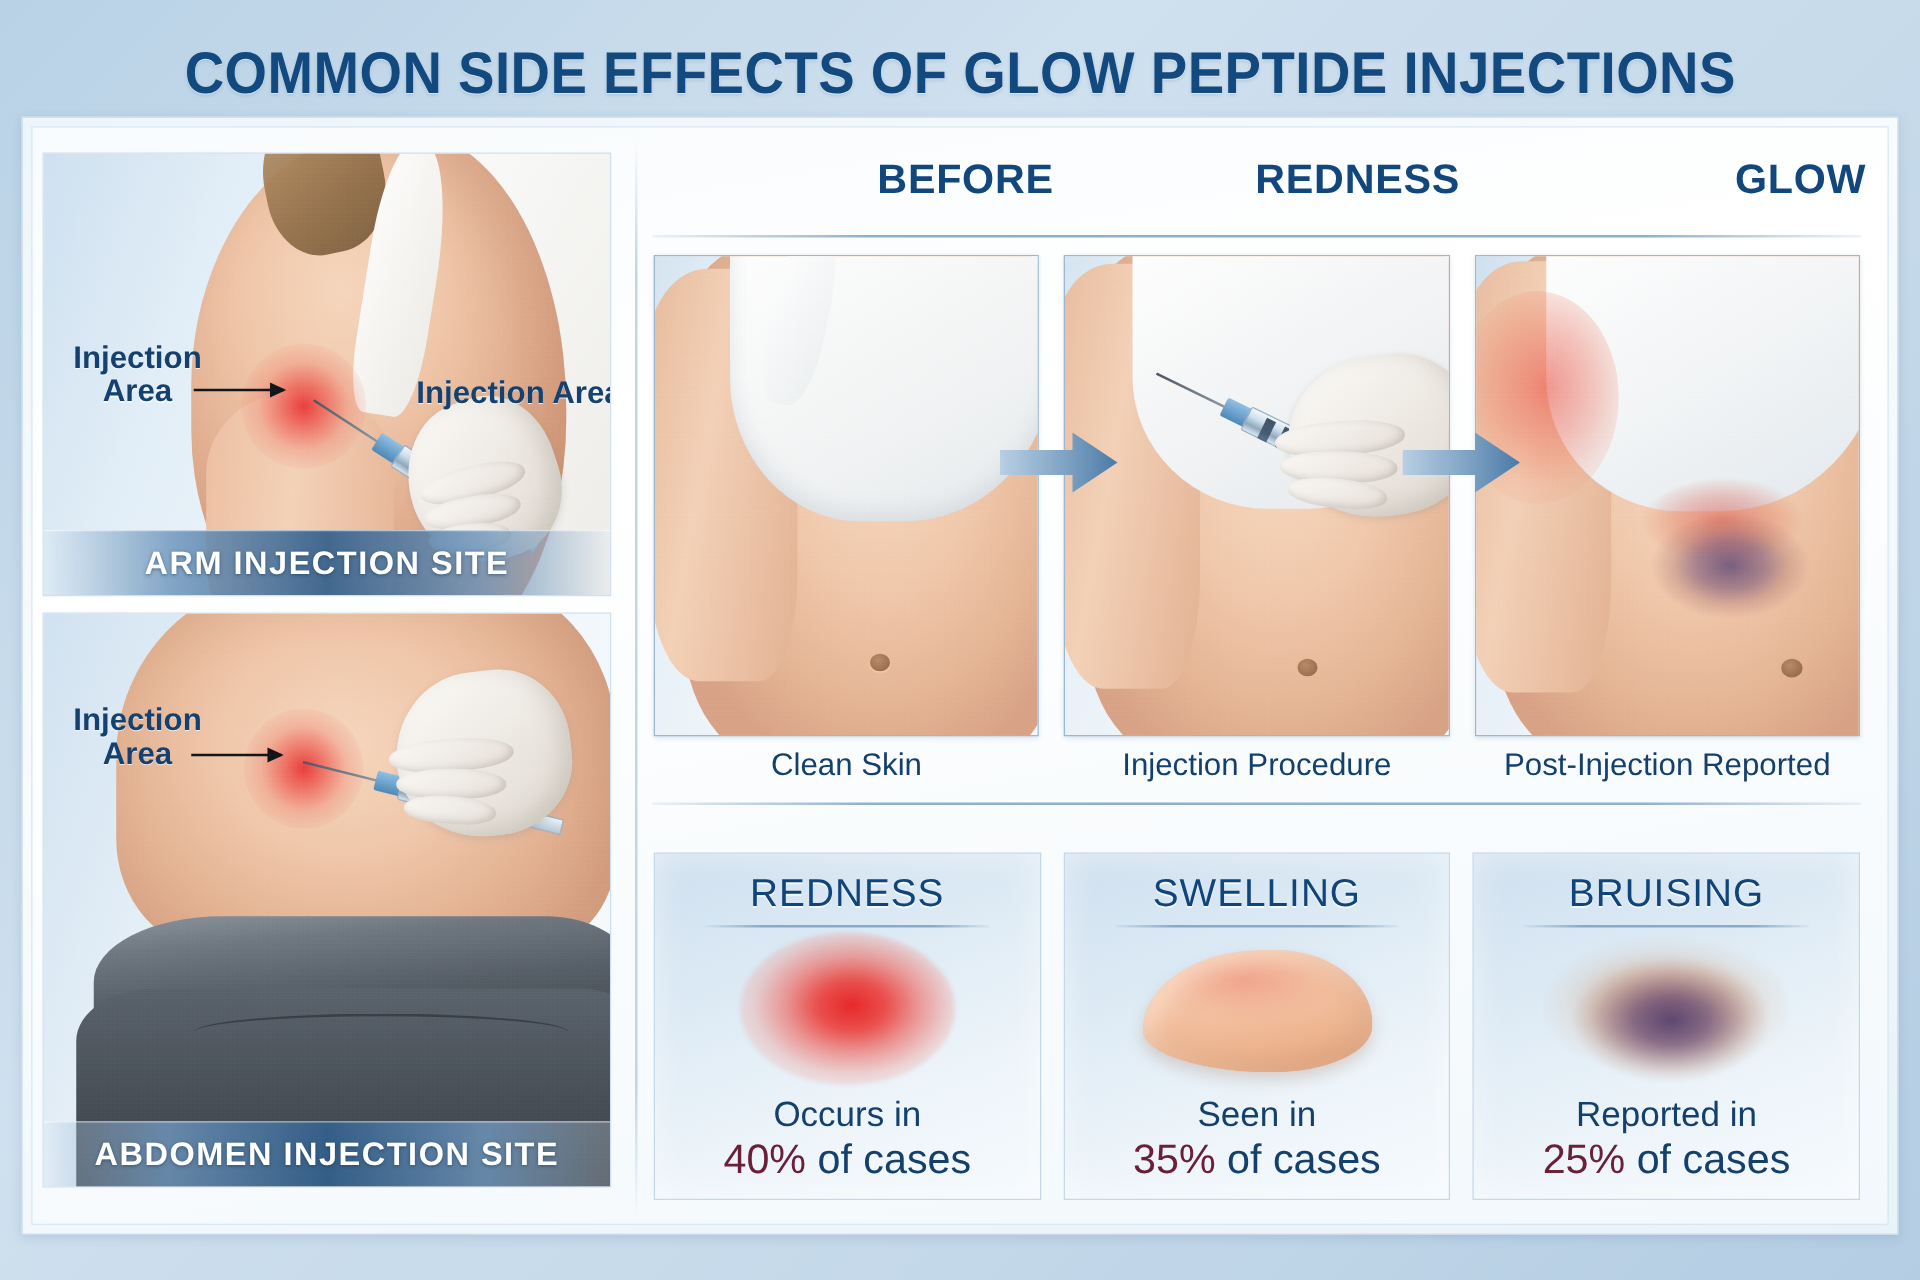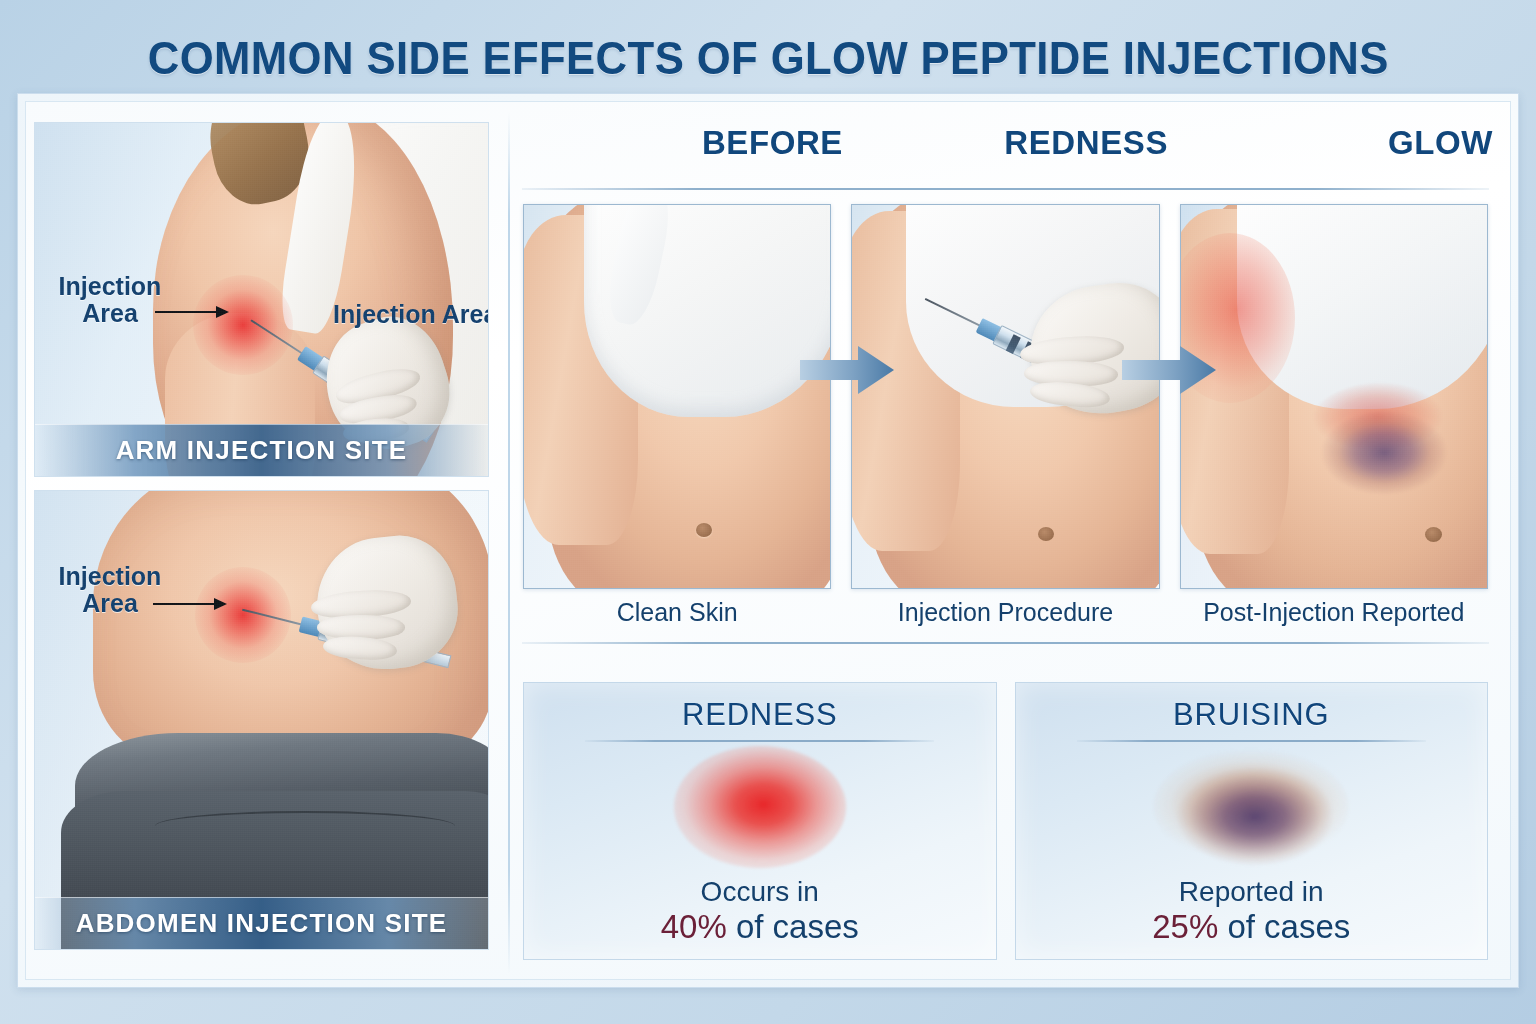--- a/index.html
+++ b/index.html
@@ -788,20 +788,33 @@
               <div class="art-redness"></div>
             </div>
             <div class="stat-text">
               <span class="stat-lead">Occurs in</span>
               <span class="stat-line2">
                 <span class="stat-pct">40%</span><span class="stat-suffix"> of cases</span>
               </span>
             </div>
           </div>
 
+          <div class="stat-card">
+            <div class="stat-title">SWELLING</div>
+            <div class="stat-rule"></div>
+            <div class="stat-art">
+              <div class="art-swelling"></div>
+            </div>
+            <div class="stat-text">
+              <span class="stat-lead">Seen in</span>
+              <span class="stat-line2">
+                <span class="stat-pct">35%</span><span class="stat-suffix"> of cases</span>
+              </span>
+            </div>
+          </div>
 
           <div class="stat-card">
             <div class="stat-title">BRUISING</div>
             <div class="stat-rule"></div>
             <div class="stat-art">
               <div class="art-bruising"></div>
             </div>
             <div class="stat-text">
               <span class="stat-lead">Reported in</span>
               <span class="stat-line2">

